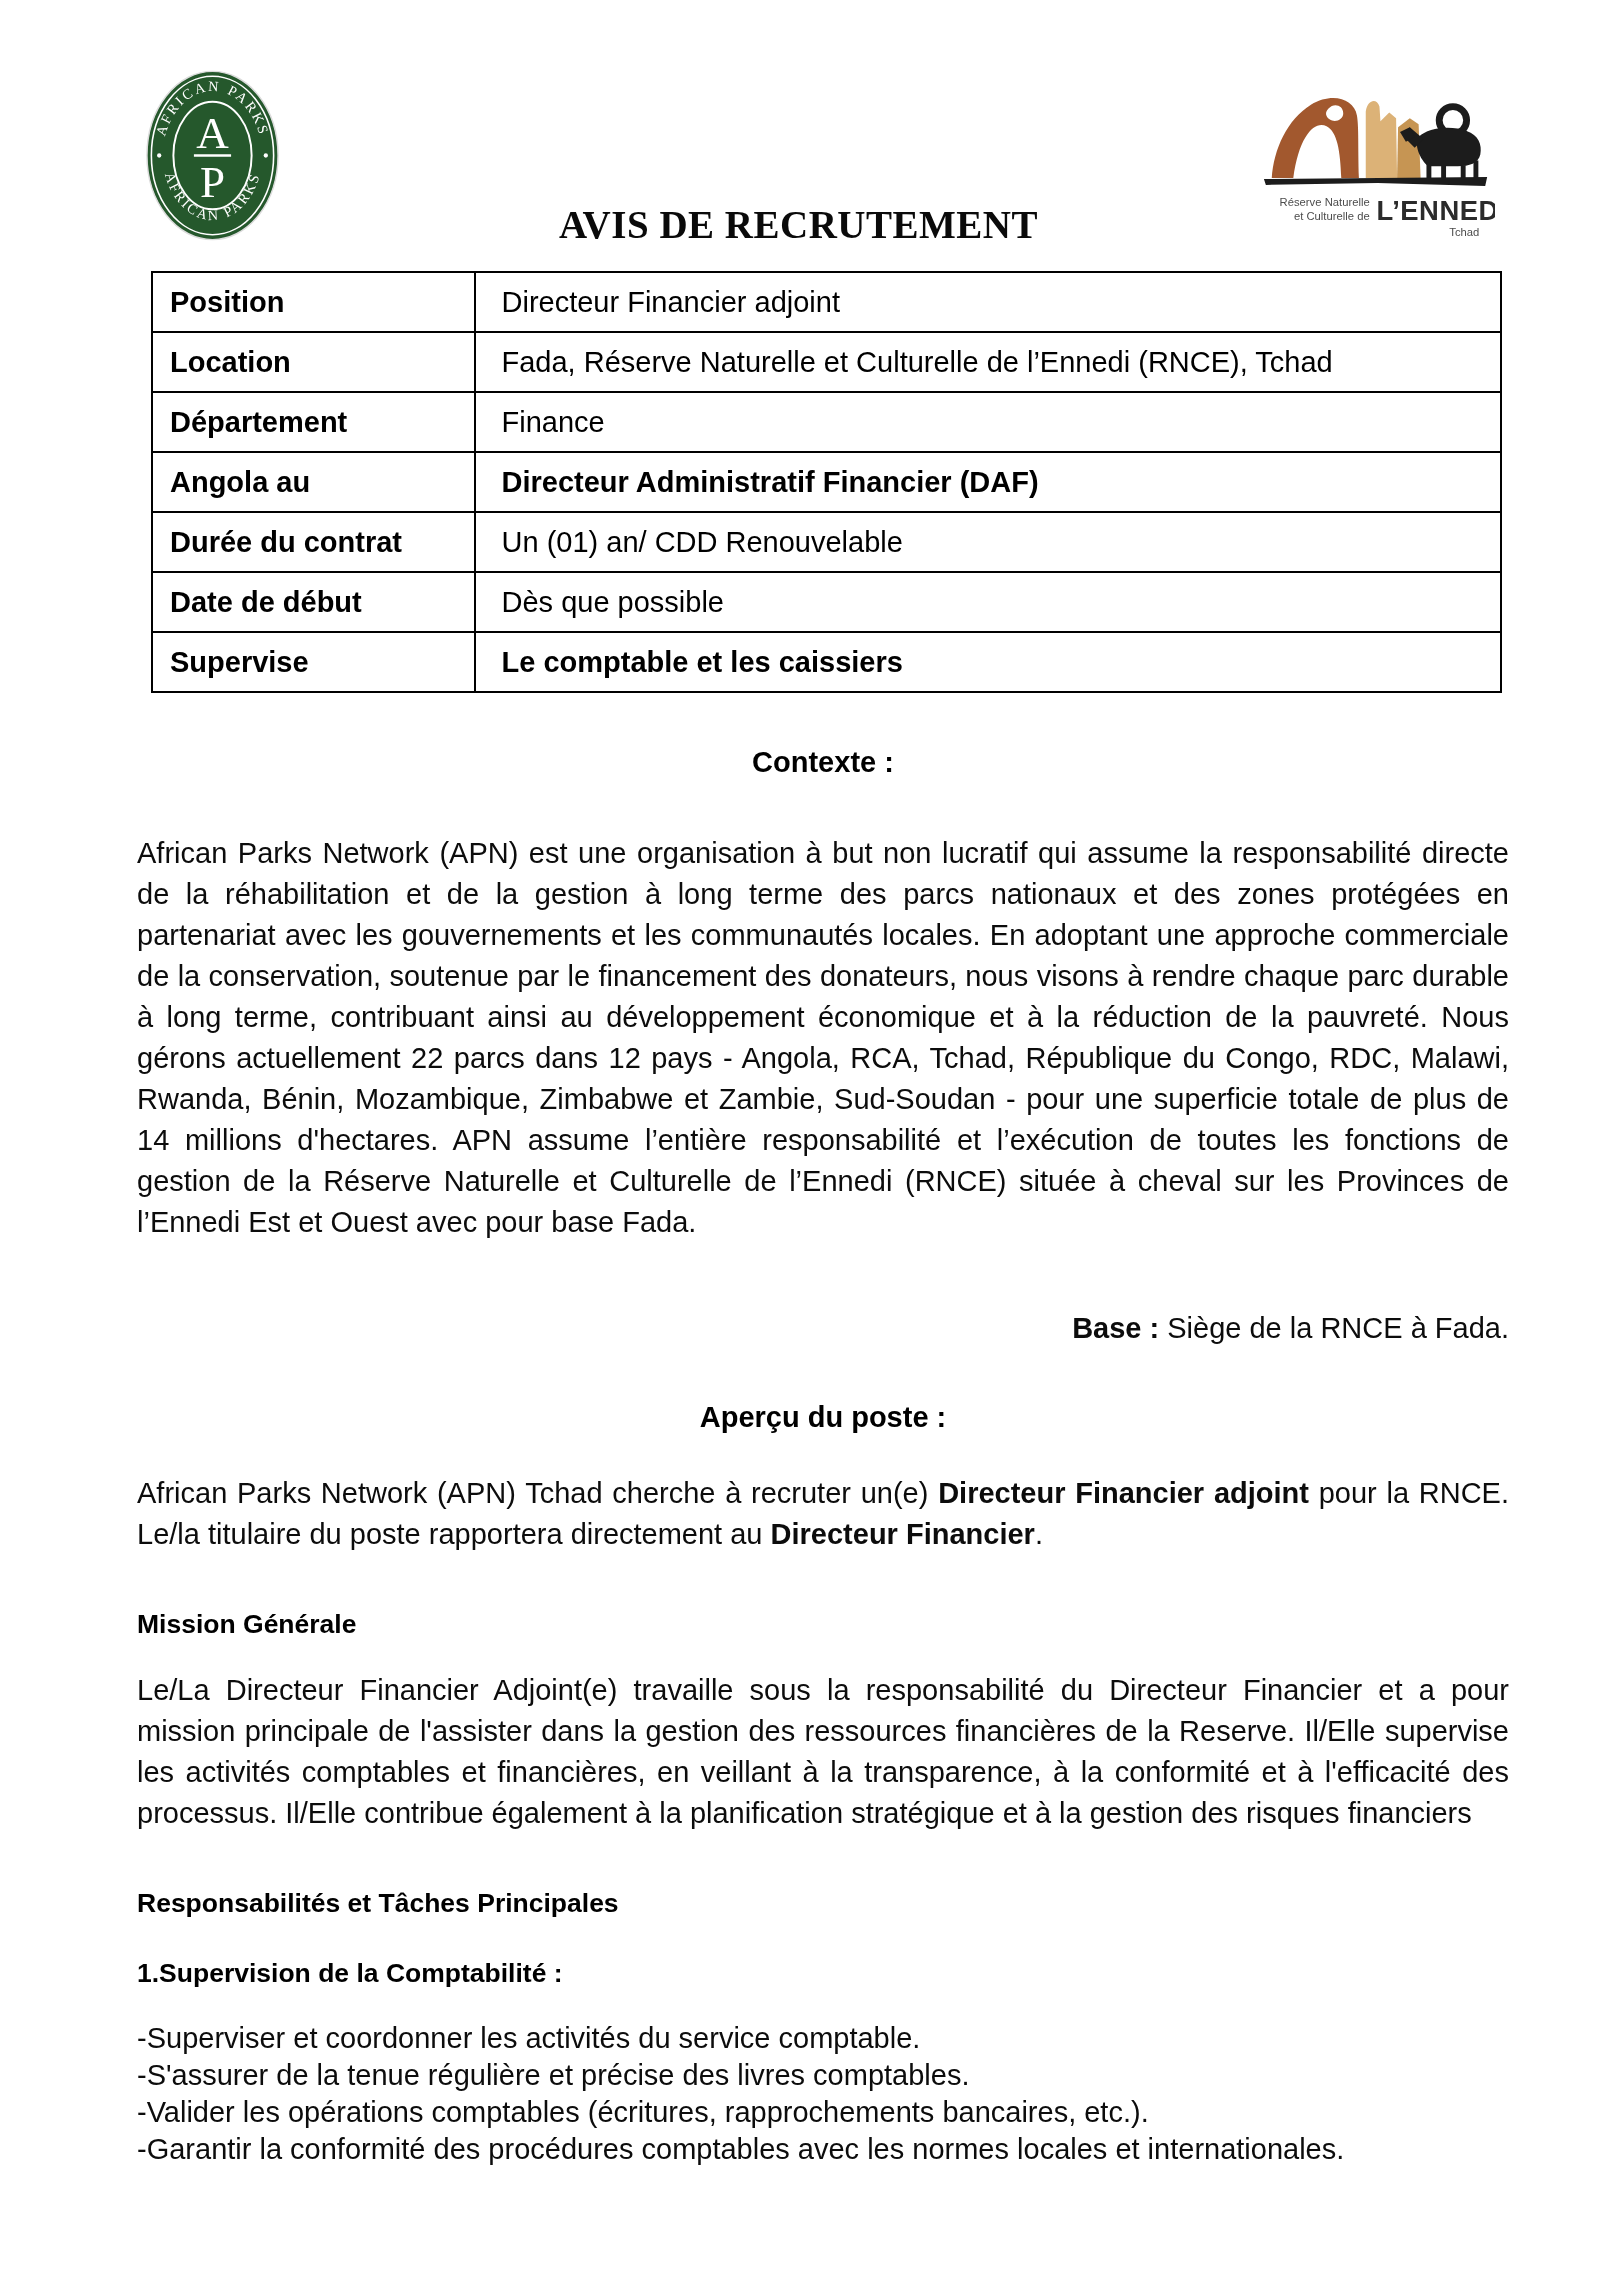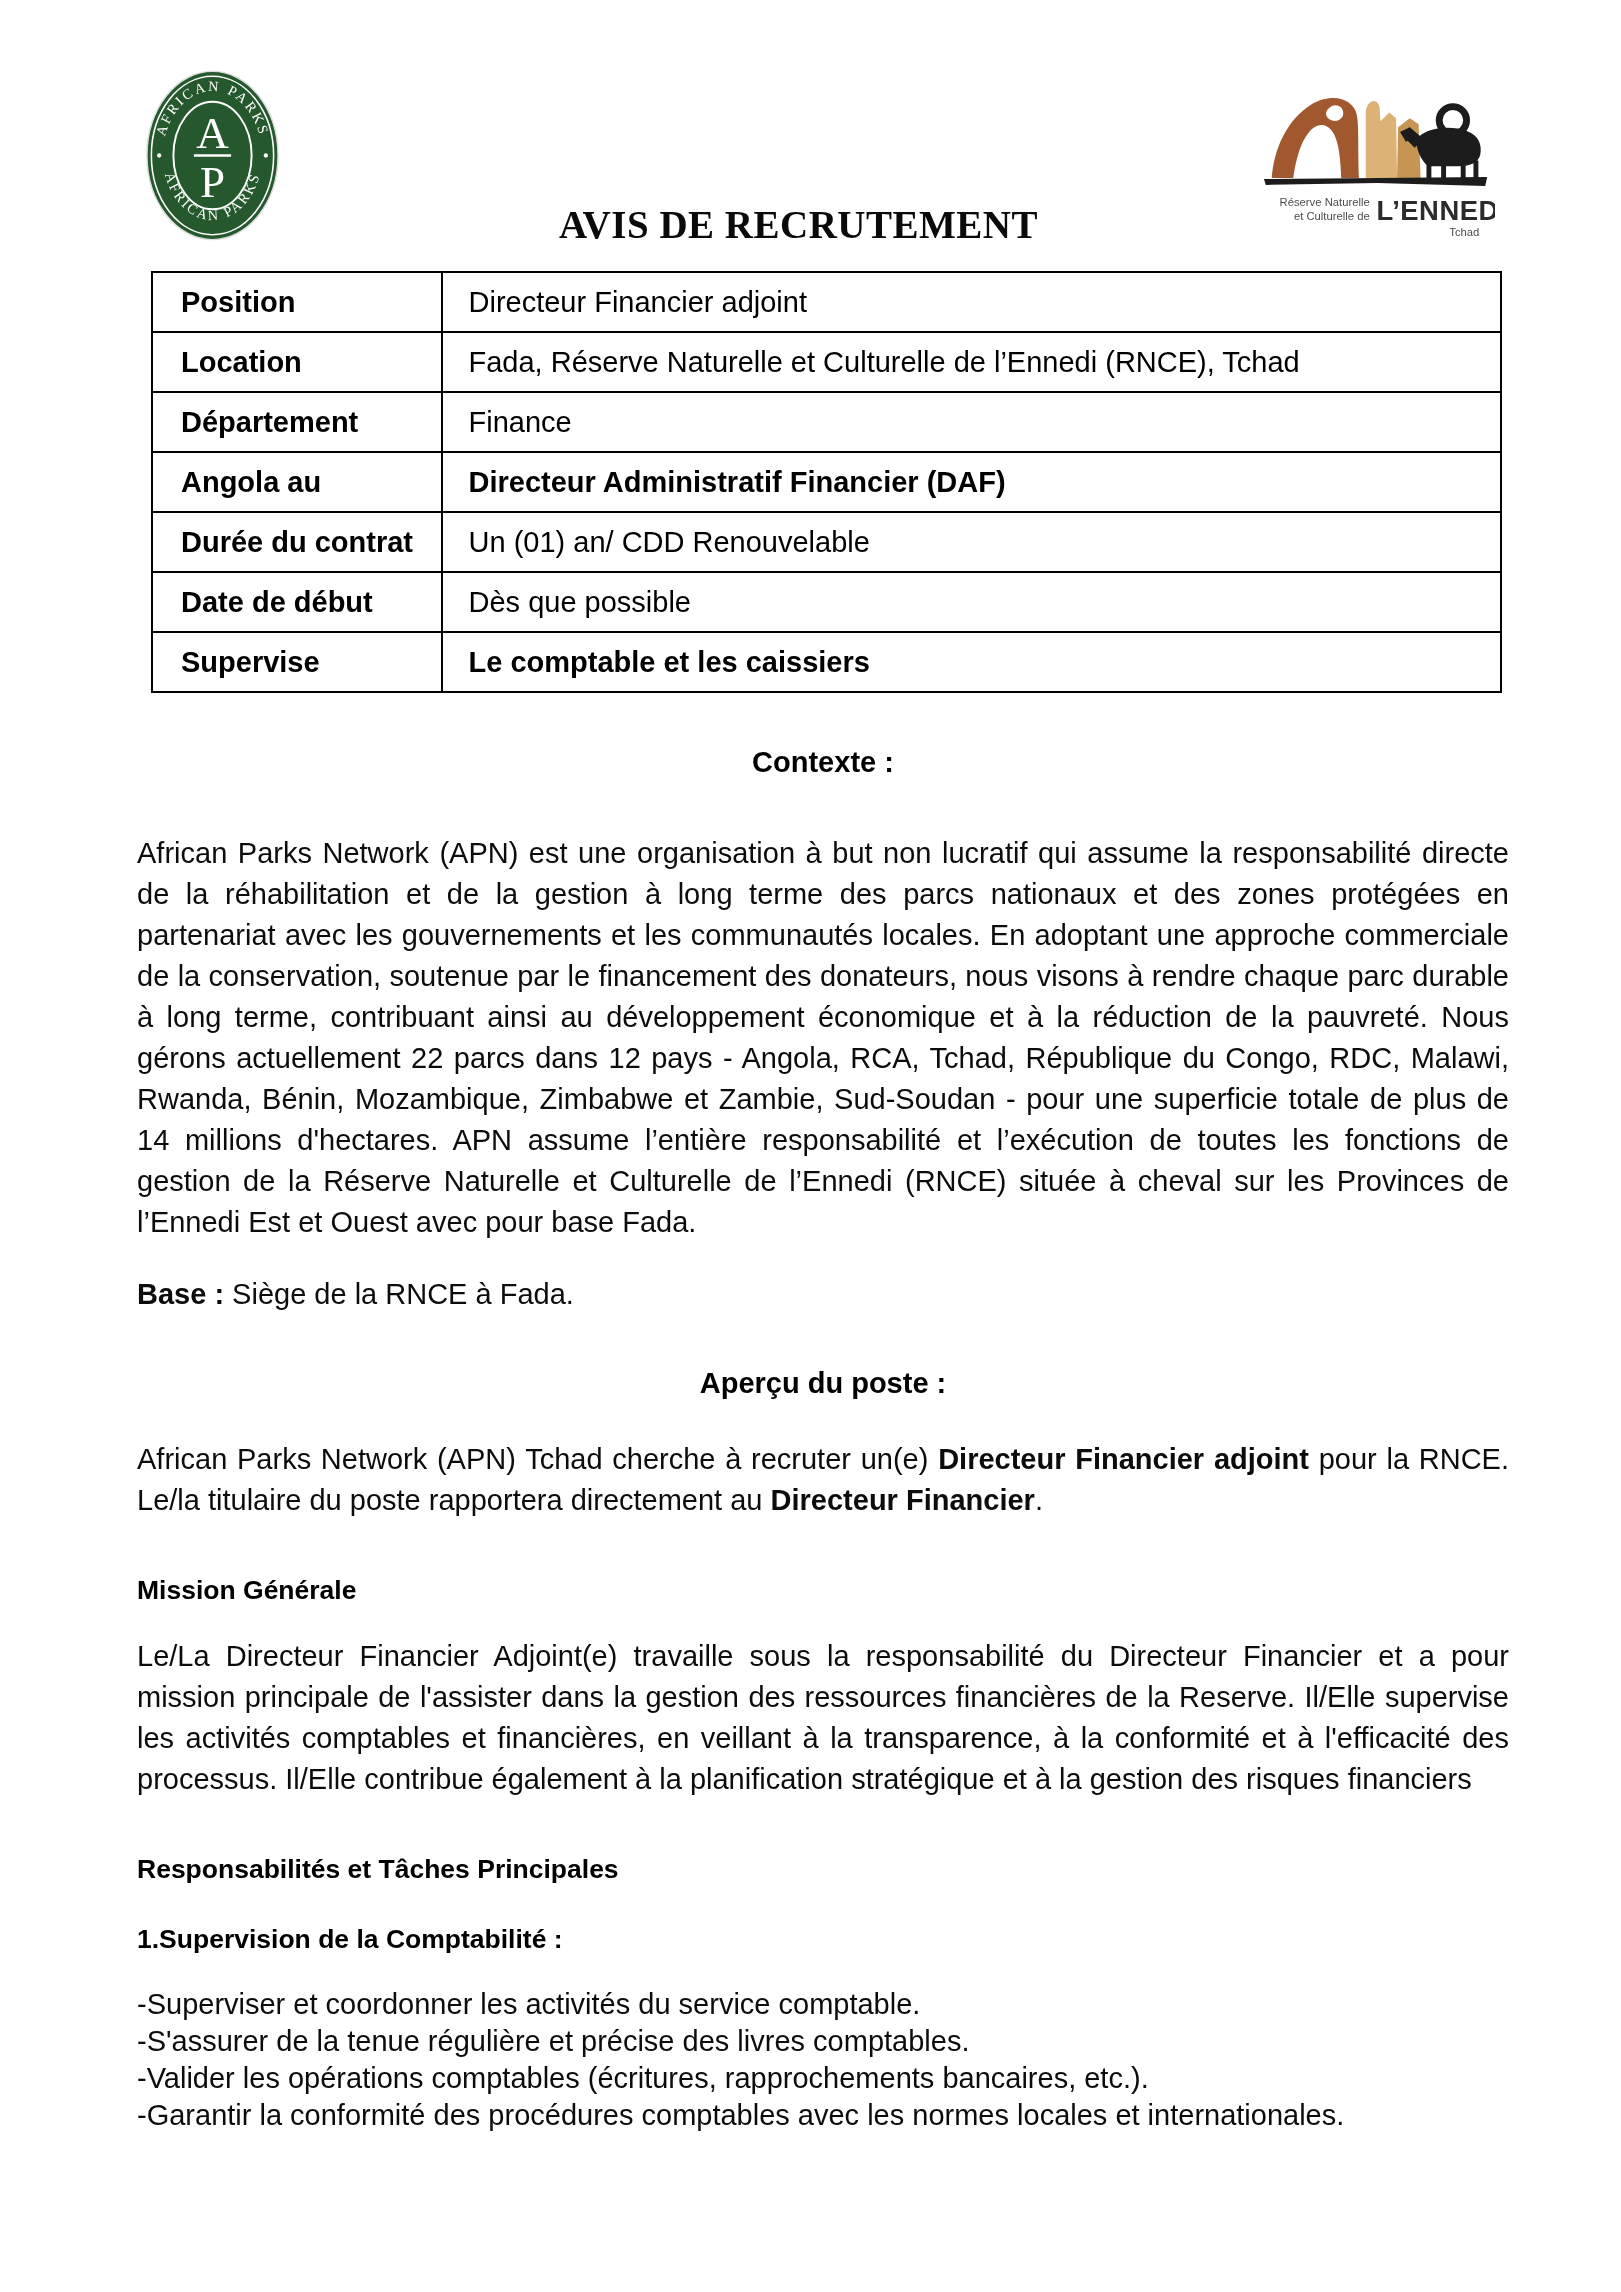--- a/index.html
+++ b/index.html
@@ -24,35 +24,35 @@
   .job-table {
     margin-left: 151px; width: 1351px;
     border-collapse: collapse;
     table-layout: fixed;
   }
   .job-table td {
     border: 2px solid #000;
     height: 60px; vertical-align: middle;
     font-size: 29px;
   }
-  .job-table td.k { width: 290px; font-weight: bold; padding-left: 28px; }
+  .job-table td.k { width: 323px; font-weight: bold; padding-left: 17px; }
   .job-table td.v { padding-left: 25.5px; }
   .job-table td.v.bold { font-weight: bold; }
   .content { padding: 0 112px 0 137px; }
   .h-big { font-size: 29px; font-weight: bold; line-height: 42px; text-align: center; }
   .h-small { font-size: 26.5px; font-weight: bold; line-height: 37px; }
   .para {
     font-size: 29px; line-height: 41px;
     text-align: justify; color: #0c0c0c;
   }
   .plain { text-align: left; }
   .b { font-weight: bold; }
   .mt-contexte { margin-top: 48px; }
   .mt-para1 { margin-top: 50px; }
-  .mt-base { margin-top: 31px; }
+  .mt-base { margin-top: 65px; text-align: right; }
   .mt-apercu { margin-top: 47px; }
   .mt-apara { margin-top: 35px; }
   .mt-mission { margin-top: 51px; }
   .mt-mpara { margin-top: 27.4px; }
   .mt-resp { margin-top: 51px; }
   .mt-sup { margin-top: 33px; }
   .mt-items { margin-top: 27.4px; }
   .item-line { font-size: 29px; line-height: 37px; color: #0c0c0c; }
 </style>
 </head>

